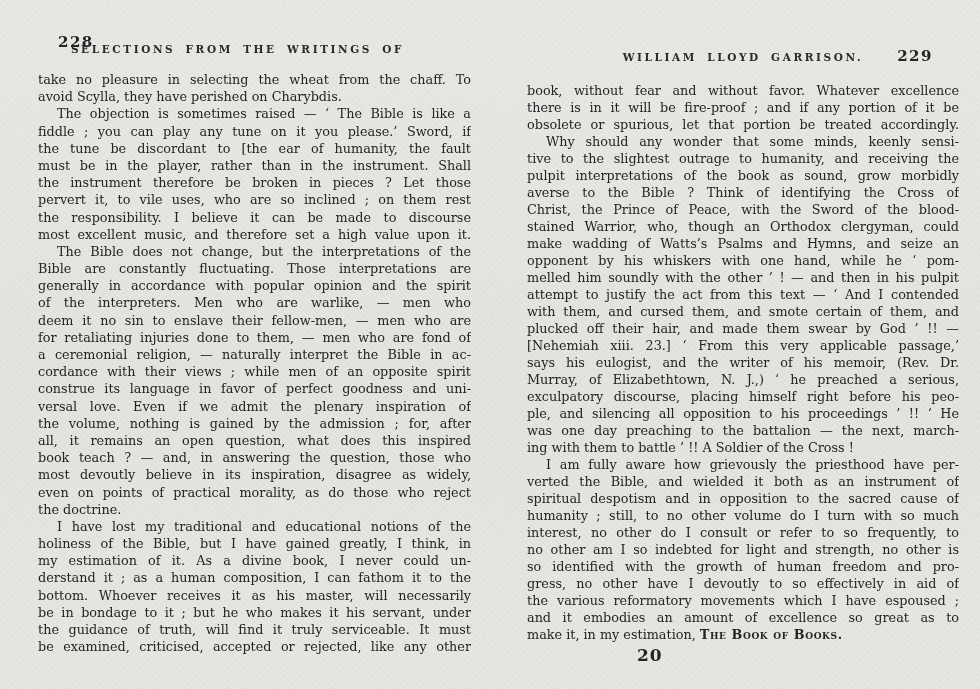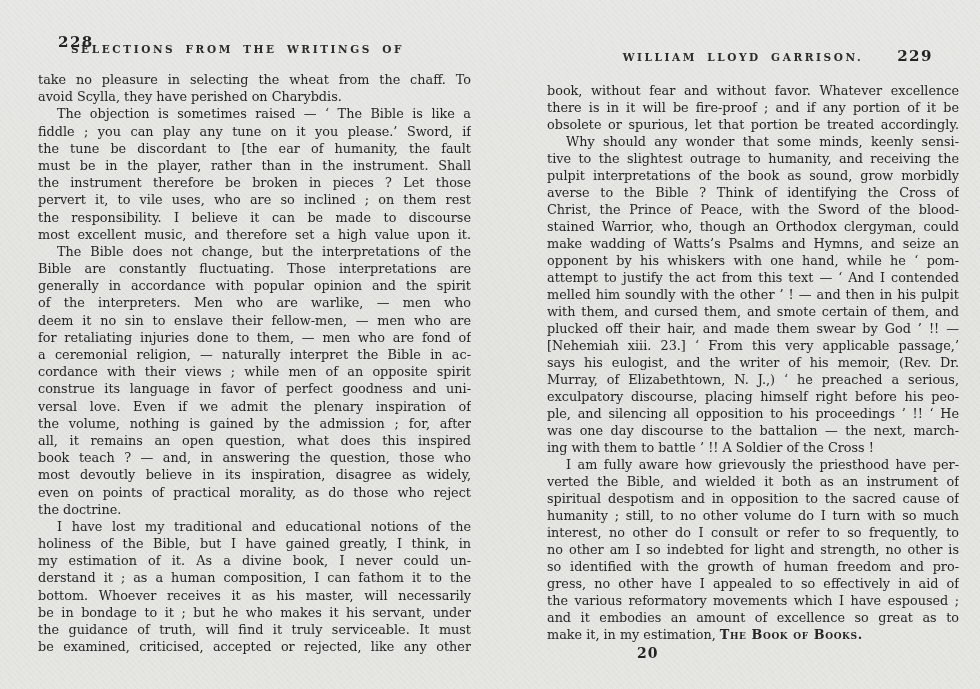--- a/index.html
+++ b/index.html
@@ -47,34 +47,34 @@
   .page-right .text-block { top: 42px; }
 
   .line {
     height: 17.2px;
     line-height: 17.2px;
     font-size: 12.8px;
     text-align: justify;
     text-align-last: justify;
     overflow: hidden;
   }
-  .page-right .line { height: 17px; line-height: 17px; margin-left: 20px; }
+  .page-right .line { height: 17px; line-height: 17px; }
   .line.indent { padding-left: 19px; }
   .line.last { text-align: center; text-align-last: left; }
 
   .bookcaps {
     font-variant: small-caps;
     font-weight: bold;
     letter-spacing: 0.6px;
   }
   .sigmark {
     margin-top: 2px;
     padding-left: 110px;
     font-weight: bold;
-    font-size: 14px;
+    font-size: 17px;
     letter-spacing: 1px;
   }
 </style>
 </head>
 <body>
 
 <div class="scan">
 
   <section class="page page-left">
     <header style="position:relative;">
@@ -129,39 +129,39 @@
       <div class="line">there is in it will be fire-proof ; and if any portion of it be</div>
       <div class="line">obsolete or spurious, let that portion be treated accordingly.</div>
       <div class="line indent">Why should any wonder that some minds, keenly sensi-</div>
       <div class="line">tive to the slightest outrage to humanity, and receiving the</div>
       <div class="line">pulpit interpretations of the book as sound, grow morbidly</div>
       <div class="line">averse to the Bible ? Think of identifying the Cross of</div>
       <div class="line">Christ, the Prince of Peace, with the Sword of the blood-</div>
       <div class="line">stained Warrior, who, though an Orthodox clergyman, could</div>
       <div class="line">make wadding of Watts’s Psalms and Hymns, and seize an</div>
       <div class="line">opponent by his whiskers with one hand, while he ‘ pom-</div>
+      <div class="line">melled him soundly with the other ’ ! — and then in his pulpit</div>
       <div class="line">attempt to justify the act from this text — ‘ And I contended</div>
-      <div class="line">melled him soundly with the other ’ ! — and then in his pulpit</div>
       <div class="line">with them, and cursed them, and smote certain of them, and</div>
       <div class="line">plucked off their hair, and made them swear by God ’ !! —</div>
       <div class="line">[Nehemiah xiii. 23.] ‘ From this very applicable passage,’</div>
       <div class="line">says his eulogist, and the writer of his memoir, (Rev. Dr.</div>
       <div class="line">Murray, of Elizabethtown, N. J.,) ‘ he preached a serious,</div>
       <div class="line">exculpatory discourse, placing himself right before his peo-</div>
       <div class="line">ple, and silencing all opposition to his proceedings ’ !! ‘ He</div>
-      <div class="line">was one day discourse to the battalion — the next, march-</div>
+      <div class="line">was one day preaching to the battalion — the next, march-</div>
       <div class="line last">ing with them to battle ’ !! A Soldier of the Cross !</div>
       <div class="line indent">I am fully aware how grievously the priesthood have per-</div>
       <div class="line">verted the Bible, and wielded it both as an instrument of</div>
       <div class="line">spiritual despotism and in opposition to the sacred cause of</div>
       <div class="line">humanity ; still, to no other volume do I turn with so much</div>
       <div class="line">interest, no other do I consult or refer to so frequently, to</div>
       <div class="line">no other am I so indebted for light and strength, no other is</div>
       <div class="line">so identified with the growth of human freedom and pro-</div>
-      <div class="line">gress, no other have I appealed to so effectively in aid of</div>
+      <div class="line">gress, no other have I devoutly to so effectively in aid of</div>
       <div class="line">the various reformatory movements which I have espoused ;</div>
       <div class="line">and it embodies an amount of excellence so great as to</div>
       <div class="line last"><span>make it, in my estimation, </span><span class="bookcaps">The Book of Books.</span></div>
       <div class="sigmark">20</div>
     </div>
   </section>
 
 </div>
 
 </body></html>

